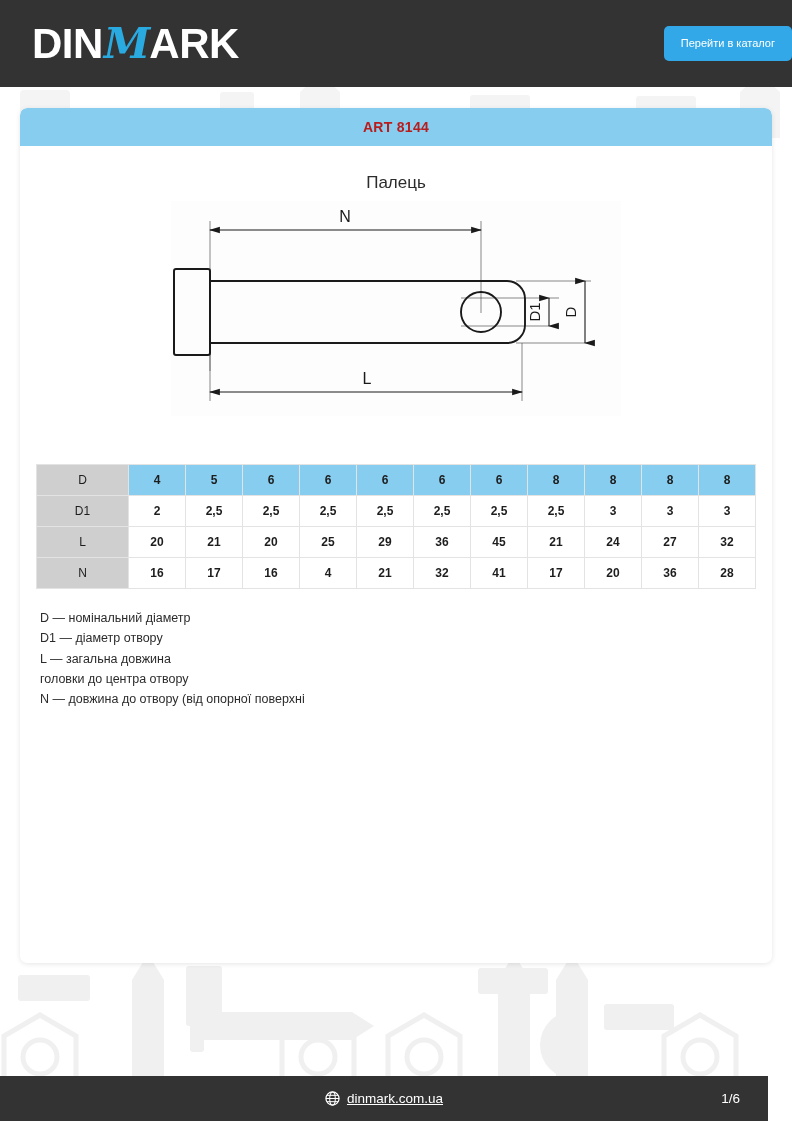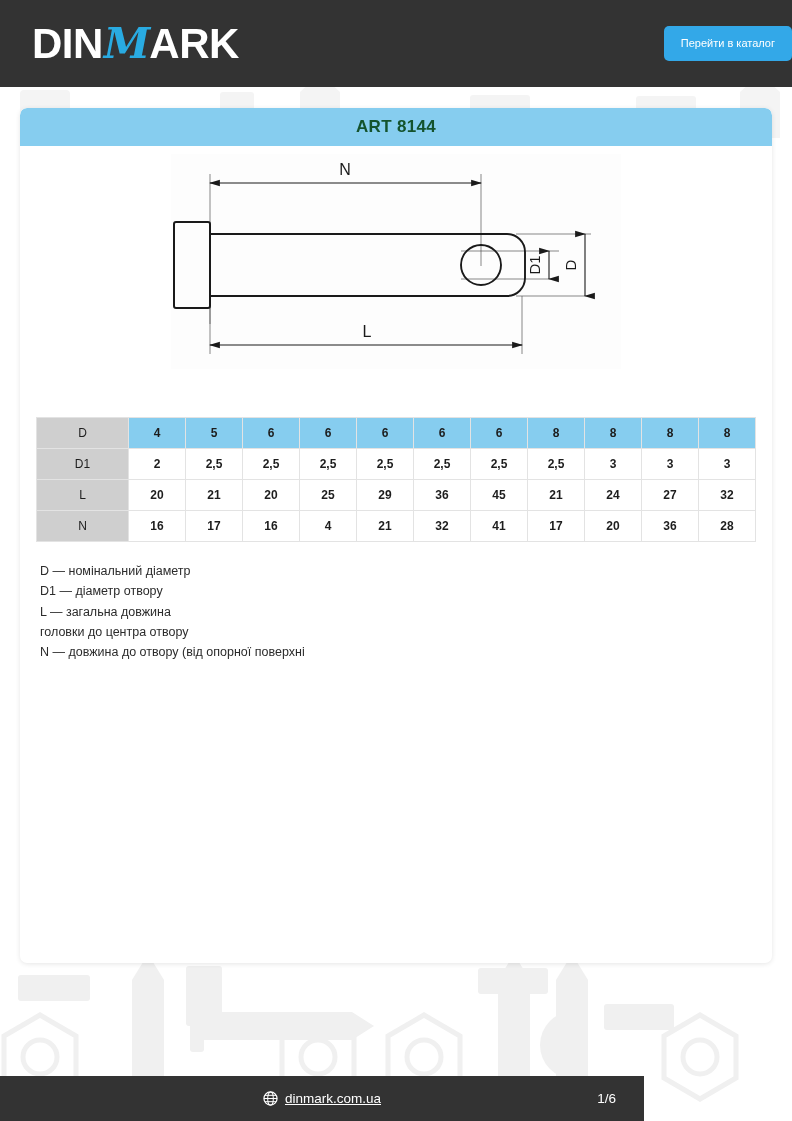--- a/index.html
+++ b/index.html
@@ -52,21 +52,21 @@
     background:#ffffff; border-radius:7px; z-index:4;
     box-shadow:0 1px 5px rgba(0,0,0,0.10);
     overflow:hidden;
   }
   .card-title-bar{
     height:38px; background:#86CDEF;
     display:flex; align-items:center; justify-content:center;
     border-radius:7px 7px 0 0;
   }
   .card-title-bar .art-code{
-    font-size:17px; font-weight:bold; color:#14532d;
+    font-size:14px; font-weight:bold; color:#b91c1c;
     letter-spacing:0.3px;
   }
   .product-name{
     text-align:center; font-size:17px; color:#2c2c2c;
     margin-top:27px;
   }
 
   
   .drawing-wrap{
     margin-top:8px; display:flex; justify-content:center;
@@ -95,21 +95,21 @@
   }
 
   
   .legend{
     margin:19px 0 0 20px; font-size:12.5px; color:#2b2b2b;
     line-height:1.62; max-width:430px;
   }
 
   
   .site-footer{
-    position:absolute; left:0; bottom:0; width:644px; height:45px;
+    position:absolute; left:0; bottom:0; width:768px; height:45px;
     background:#333333; z-index:6;
     display:flex; align-items:center;padding-left:24px;
   }
   .footer-link{
     position:absolute; left:0; right:0; margin:0 auto;
     width:190px; display:flex; align-items:center; justify-content:center;
     gap:7px; color:#ffffff; font-size:13.5px;
   }
   .footer-link .site-url{
     text-decoration:underline; color:#ffffff;
@@ -188,20 +188,21 @@
 
   <button class="catalog-btn">Перейти в каталог</button>
 </div>
 
 <div class="card">
 
   <div class="card-title-bar">
     <span class="art-code">ART 8144</span>
   </div>
 
+  <div class="product-name">Палець</div>
 
   <div class="drawing-wrap">
     <svg width="450" height="215" viewBox="0 0 450 215" xmlns="http://www.w3.org/2000/svg">
       <defs>
         <marker id="arrL" markerWidth="12" markerHeight="8" refX="1" refY="4" orient="auto">
           <path d="M10,1 L0,4 L10,7 z" fill="#1a1a1a"></path>
         </marker>
         <marker id="arrR" markerWidth="12" markerHeight="8" refX="11" refY="4" orient="auto">
           <path d="M2,1 L12,4 L2,7 z" fill="#1a1a1a"></path>
         </marker>

